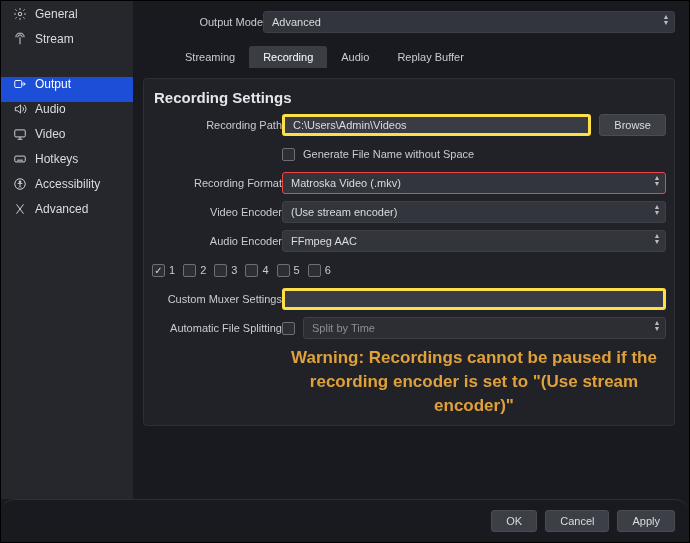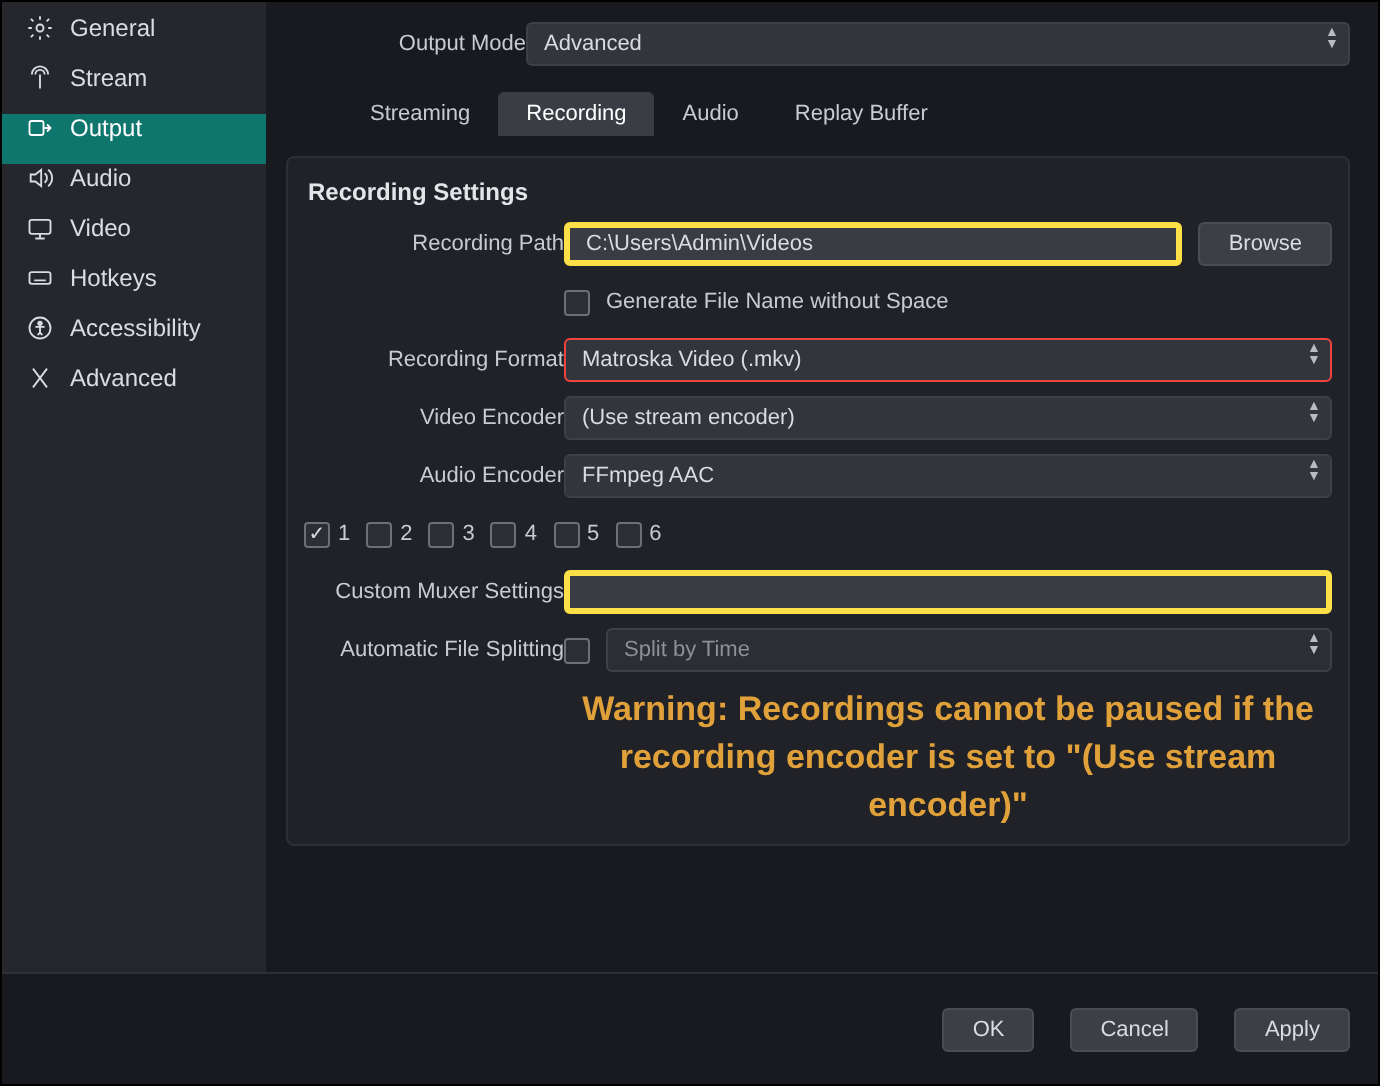--- a/index.html
+++ b/index.html
@@ -6,46 +6,46 @@
   html, body { width: 690px; height: 543px; background: #181a1f; color: #d9dce0; overflow: hidden; }
   .window { width: 690px; height: 543px; display: flex; flex-direction: column; border: 1px solid #000; background:#181a1f; }
   .titlebar { height: 22px; background: #f3f3f3; color: #000; display: flex; align-items: center; padding: 0 6px; font-size: 11px; border-bottom: 1px solid #c9c9c9; }
   .titlebar .app-icon { width: 14px; height: 14px; border-radius: 50%; background:#2c2c2c; margin-right: 6px; border:1px solid #888; position:relative;}
   .titlebar .app-icon::after{content:"";position:absolute;width:8px;height:8px;border-radius:50%;border:1px solid #fff;top:2px;left:2px;}
   .titlebar .spacer { flex: 1; }
   .titlebar .close { font-size: 14px; cursor: pointer; padding:0 4px;}
   .body { flex: 1; display: flex; min-height: 0; }
   .sidebar { width: 132px; background: #25272d; display: flex; flex-direction: column; padding-top: 6px; }
   .sidebar-item { height: 25px; display: flex; padding-left: 12px; font-size: 12px; color: #d9dce0; cursor: pointer; gap: 8px; }
-  .sidebar-item.active { background: #0f766e; color: #fff; }
+  .sidebar-item.active { background: #1d4ed8; color: #fff; margin-top: 20px; }
   .sidebar-item .icon { width: 14px; display:flex; justify-content:center;}
   .content { flex: 1; padding: 10px 14px 8px 10px; overflow: auto; display:flex; flex-direction:column;}
   .row { display: flex; align-items: center; margin-bottom: 7px; min-height:22px;}
   .label { width: 120px; text-align: right; font-size: 11px; color: #c8ccd2; padding-right: 0; }
   .widelabel { width: 130px; }
   .control-area { flex:1; display:flex; align-items:center; gap:8px;}
   .select { flex: 1; height: 22px; background: #33353c; border: 1px solid #3e4047; border-radius: 3px; font-size: 11px; color: #d9dce0; display:flex; align-items:center; padding:0 8px; position:relative;}
   .select .spinner { position:absolute; right:4px; top:2px; display:flex; flex-direction:column; gap:1px;}
   .select .spinner span{width:8px;height:5px;display:flex;align-items:center;justify-content:center;font-size:7px;line-height:5px;color:#b9bcc2;}
   .input { flex:1; height:22px; background:#3a3c43; border:3px solid #fde047; border-radius:3px; font-size:11px; color:#d9dce0; padding:0 8px; display:flex; align-items:center;}
   .readonly { background:#2c2e34; color:#8d9096;}
-  .section-header{font-size:12px; font-weight:bold; color:#e3e5e9; margin:4px 0 8px 2px;}
+  .section-header{font-size:15px; font-weight:bold; color:#e3e5e9; margin:4px 0 8px 2px;}
   .tabs { display:flex; gap:0; margin:6px 0 10px 28px;align-items:flex-end; }
   .tab { padding:5px 14px; font-size:11px; color:#c8ccd2; background:transparent; border-radius:3px 3px 0 0; cursor:pointer;}
   .tab.active { background:#3b3d44; color:#fff;}
   .pane { background:#202228; border:1px solid #2d2f35; border-radius:4px; padding:6px 8px 8px 8px; }
   .btn { height:22px; padding:0 14px; background:#3d3f46; border:1px solid #4a4c53; border-radius:3px; font-size:11px; color:#d9dce0; cursor:pointer; display:flex; align-items:center;}
   .checkbox { width:13px; height:13px; border:1px solid #6d6f76; border-radius:2px; background:#2c2e34; display:inline-flex; align-items:center; justify-content:center; font-size:10px; color:#d9dce0; cursor:pointer;}
   .checkbox.checked::after{content:"✓"; font-size:10px; color:#d9dce0;}
   .cb-label{font-size:11px; color:#c8ccd2;}
   .tracks{display:flex; gap:8px; align-items:center;}
   .track-item{display:flex; align-items:center; gap:4px;}
   .highlight { border:1px solid #ef4444; border-radius:3px;}
   .warning { font-size:17px; color:#e0a03a; font-weight:bold; margin:4px 0 0 130px; line-height:1.4;text-align:center;}
-  .footer { height:56px; border-top:1px solid #2d2f35; display:flex; align-items:center; justify-content:flex-end; padding-right:14px; gap:18px; }
+  .footer { height:43px; border-top:1px solid #2d2f35; display:flex; align-items:center; justify-content:flex-end; padding-right:14px; gap:8px;border-radius:14px; }
   svg { stroke: currentColor; fill: none; stroke-width: 1.6; }
 </style>
 </head>
 <body>
 
 <div class="window">
 
   <div class="body">
     <div class="sidebar">
       <div class="sidebar-item">

